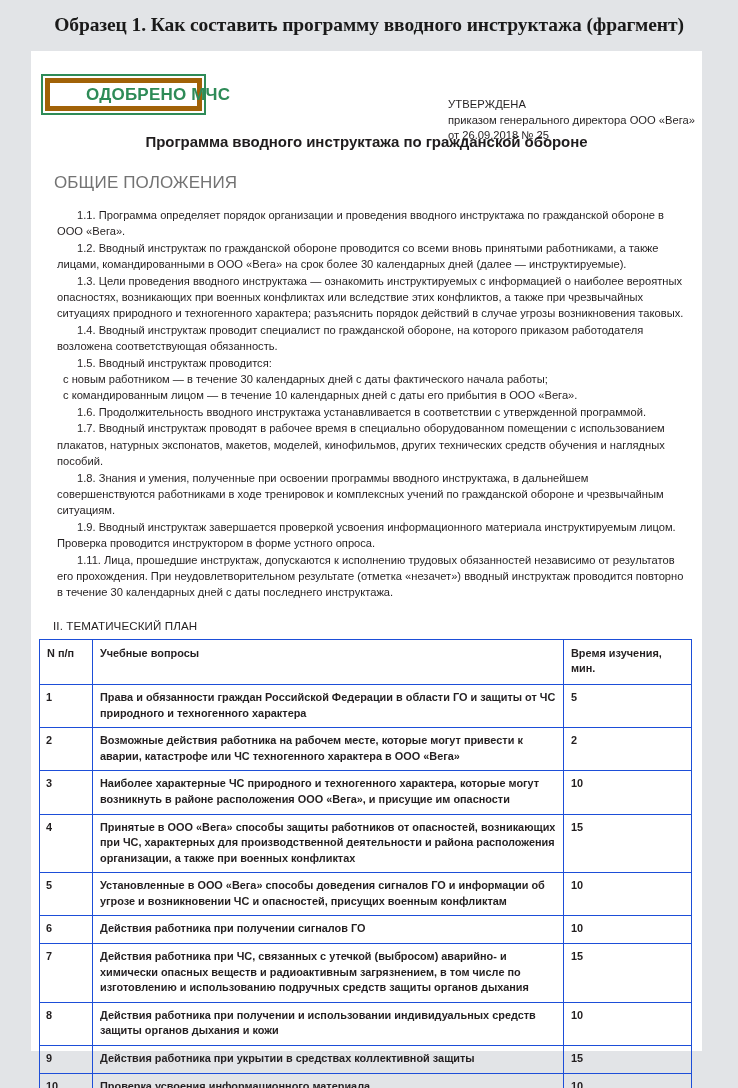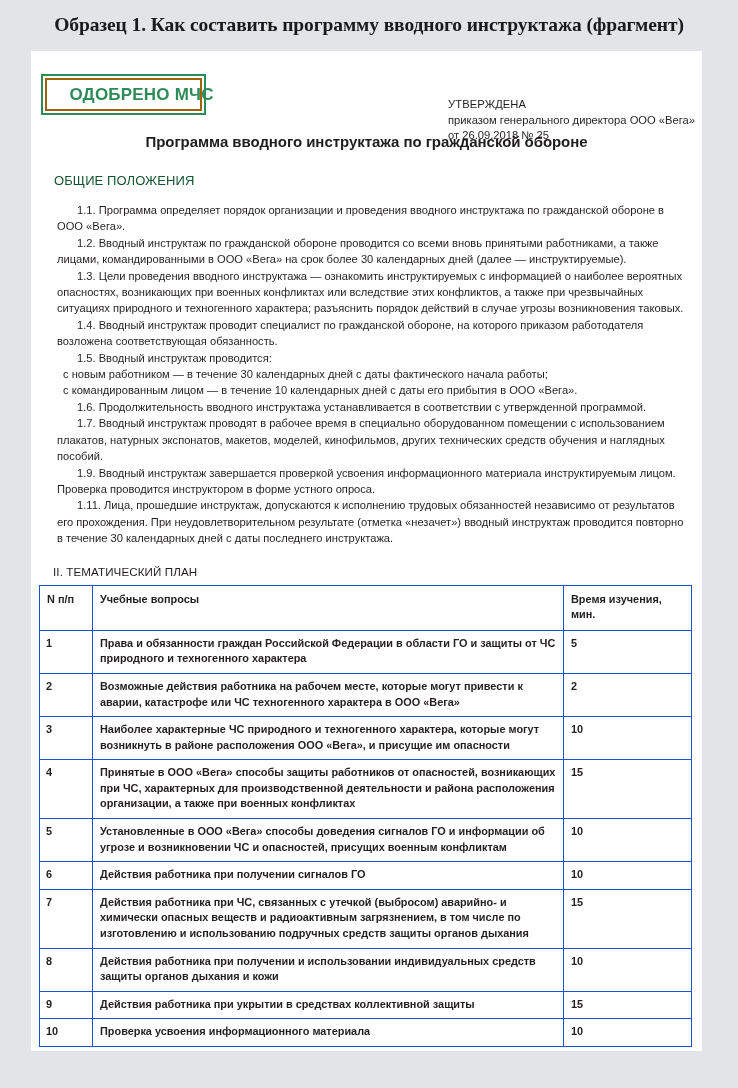--- a/index.html
+++ b/index.html
@@ -59,25 +59,24 @@
     top: 23px;
     width: 165px;
     height: 41px;
     border: 2px solid #2e8b57;
     box-sizing: border-box;
     padding: 2px;
   }
   .stamp-inner {
     width: 100%;
     height: 100%;
-    border: 2px solid #a16207;
+    border: 5px solid #a16207;
     box-sizing: border-box;
     display: flex;
     align-items: center;
-    justify-content: center;
     padding-left: 36px;
   }
   .stamp-text {
     color: #2e8b57;
     font-weight: bold;
     font-size: 17px;
     letter-spacing: 0.2px;
     white-space: nowrap;
   }
   .approval {
@@ -95,23 +94,23 @@
   .subtitle {
     text-align: center;
     font-weight: bold;
     font-size: 15px;
     margin-top: 10px;
     letter-spacing: -0.05px;
     color: #1f1c1d;
   }
   .section-head {
     margin: 23px 0 8px 23px;
-    font-size: 13px;
+    font-size: 17px;
     letter-spacing: 0.1px;
-    color: #14532d;
+    color: #737373;
   }
   .body-text {
     margin: 14px 18px 0 26px;
     font-size: 11.15px;
     line-height: 16.4px;
     color: #231f20;
     text-align: left;
   }
   .body-text p {
     margin: 0;
@@ -183,20 +182,21 @@
       <div class="body-text">
         <p>1.1. Программа определяет порядок организации и проведения вводного инструктажа по гражданской обороне в ООО «Вега».</p>
         <p>1.2. Вводный инструктаж по гражданской обороне проводится со всеми вновь принятыми работниками, а также лицами, командированными в ООО «Вега» на срок более 30 календарных дней (далее — инструктируемые).</p>
         <p>1.3. Цели проведения вводного инструктажа — ознакомить инструктируемых с информацией о наиболее вероятных опасностях, возникающих при военных конфликтах или вследствие этих конфликтов, а также при чрезвычайных ситуациях природного и техногенного характера; разъяснить порядок действий в случае угрозы возникновения таковых.</p>
         <p>1.4. Вводный инструктаж проводит специалист по гражданской обороне, на которого приказом работодателя возложена соответствующая обязанность.</p>
         <p>1.5. Вводный инструктаж проводится:</p>
         <p class="noindent">с новым работником — в течение 30 календарных дней с даты фактического начала работы;</p>
         <p class="noindent">с командированным лицом — в течение 10 календарных дней с даты его прибытия в ООО «Вега».</p>
         <p>1.6. Продолжительность вводного инструктажа устанавливается в соответствии с утвержденной программой.</p>
         <p>1.7. Вводный инструктаж проводят в рабочее время в специально оборудованном помещении с использованием плакатов, натурных экспонатов, макетов, моделей, кинофильмов, других технических средств обучения и наглядных пособий.</p>
+        <p>1.8. Знания и умения, полученные при освоении программы вводного инструктажа, в дальнейшем совершенствуются работниками в ходе тренировок и комплексных учений по гражданской обороне и чрезвычайным ситуациям.</p>
         <p>1.9. Вводный инструктаж завершается проверкой усвоения информационного материала инструктируемым лицом. Проверка проводится инструктором в форме устного опроса.</p>
         <p>1.11. Лица, прошедшие инструктаж, допускаются к исполнению трудовых обязанностей независимо от результатов его прохождения. При неудовлетворительном результате (отметка «незачет») вводный инструктаж проводится повторно в течение 30 календарных дней с даты последнего инструктажа.</p>
       </div>
 
       <div class="plan-head">II. ТЕМАТИЧЕСКИЙ ПЛАН</div>
 
       <table class="plan">
         <colgroup>
           <col class="c1">
             <col class="c2">

